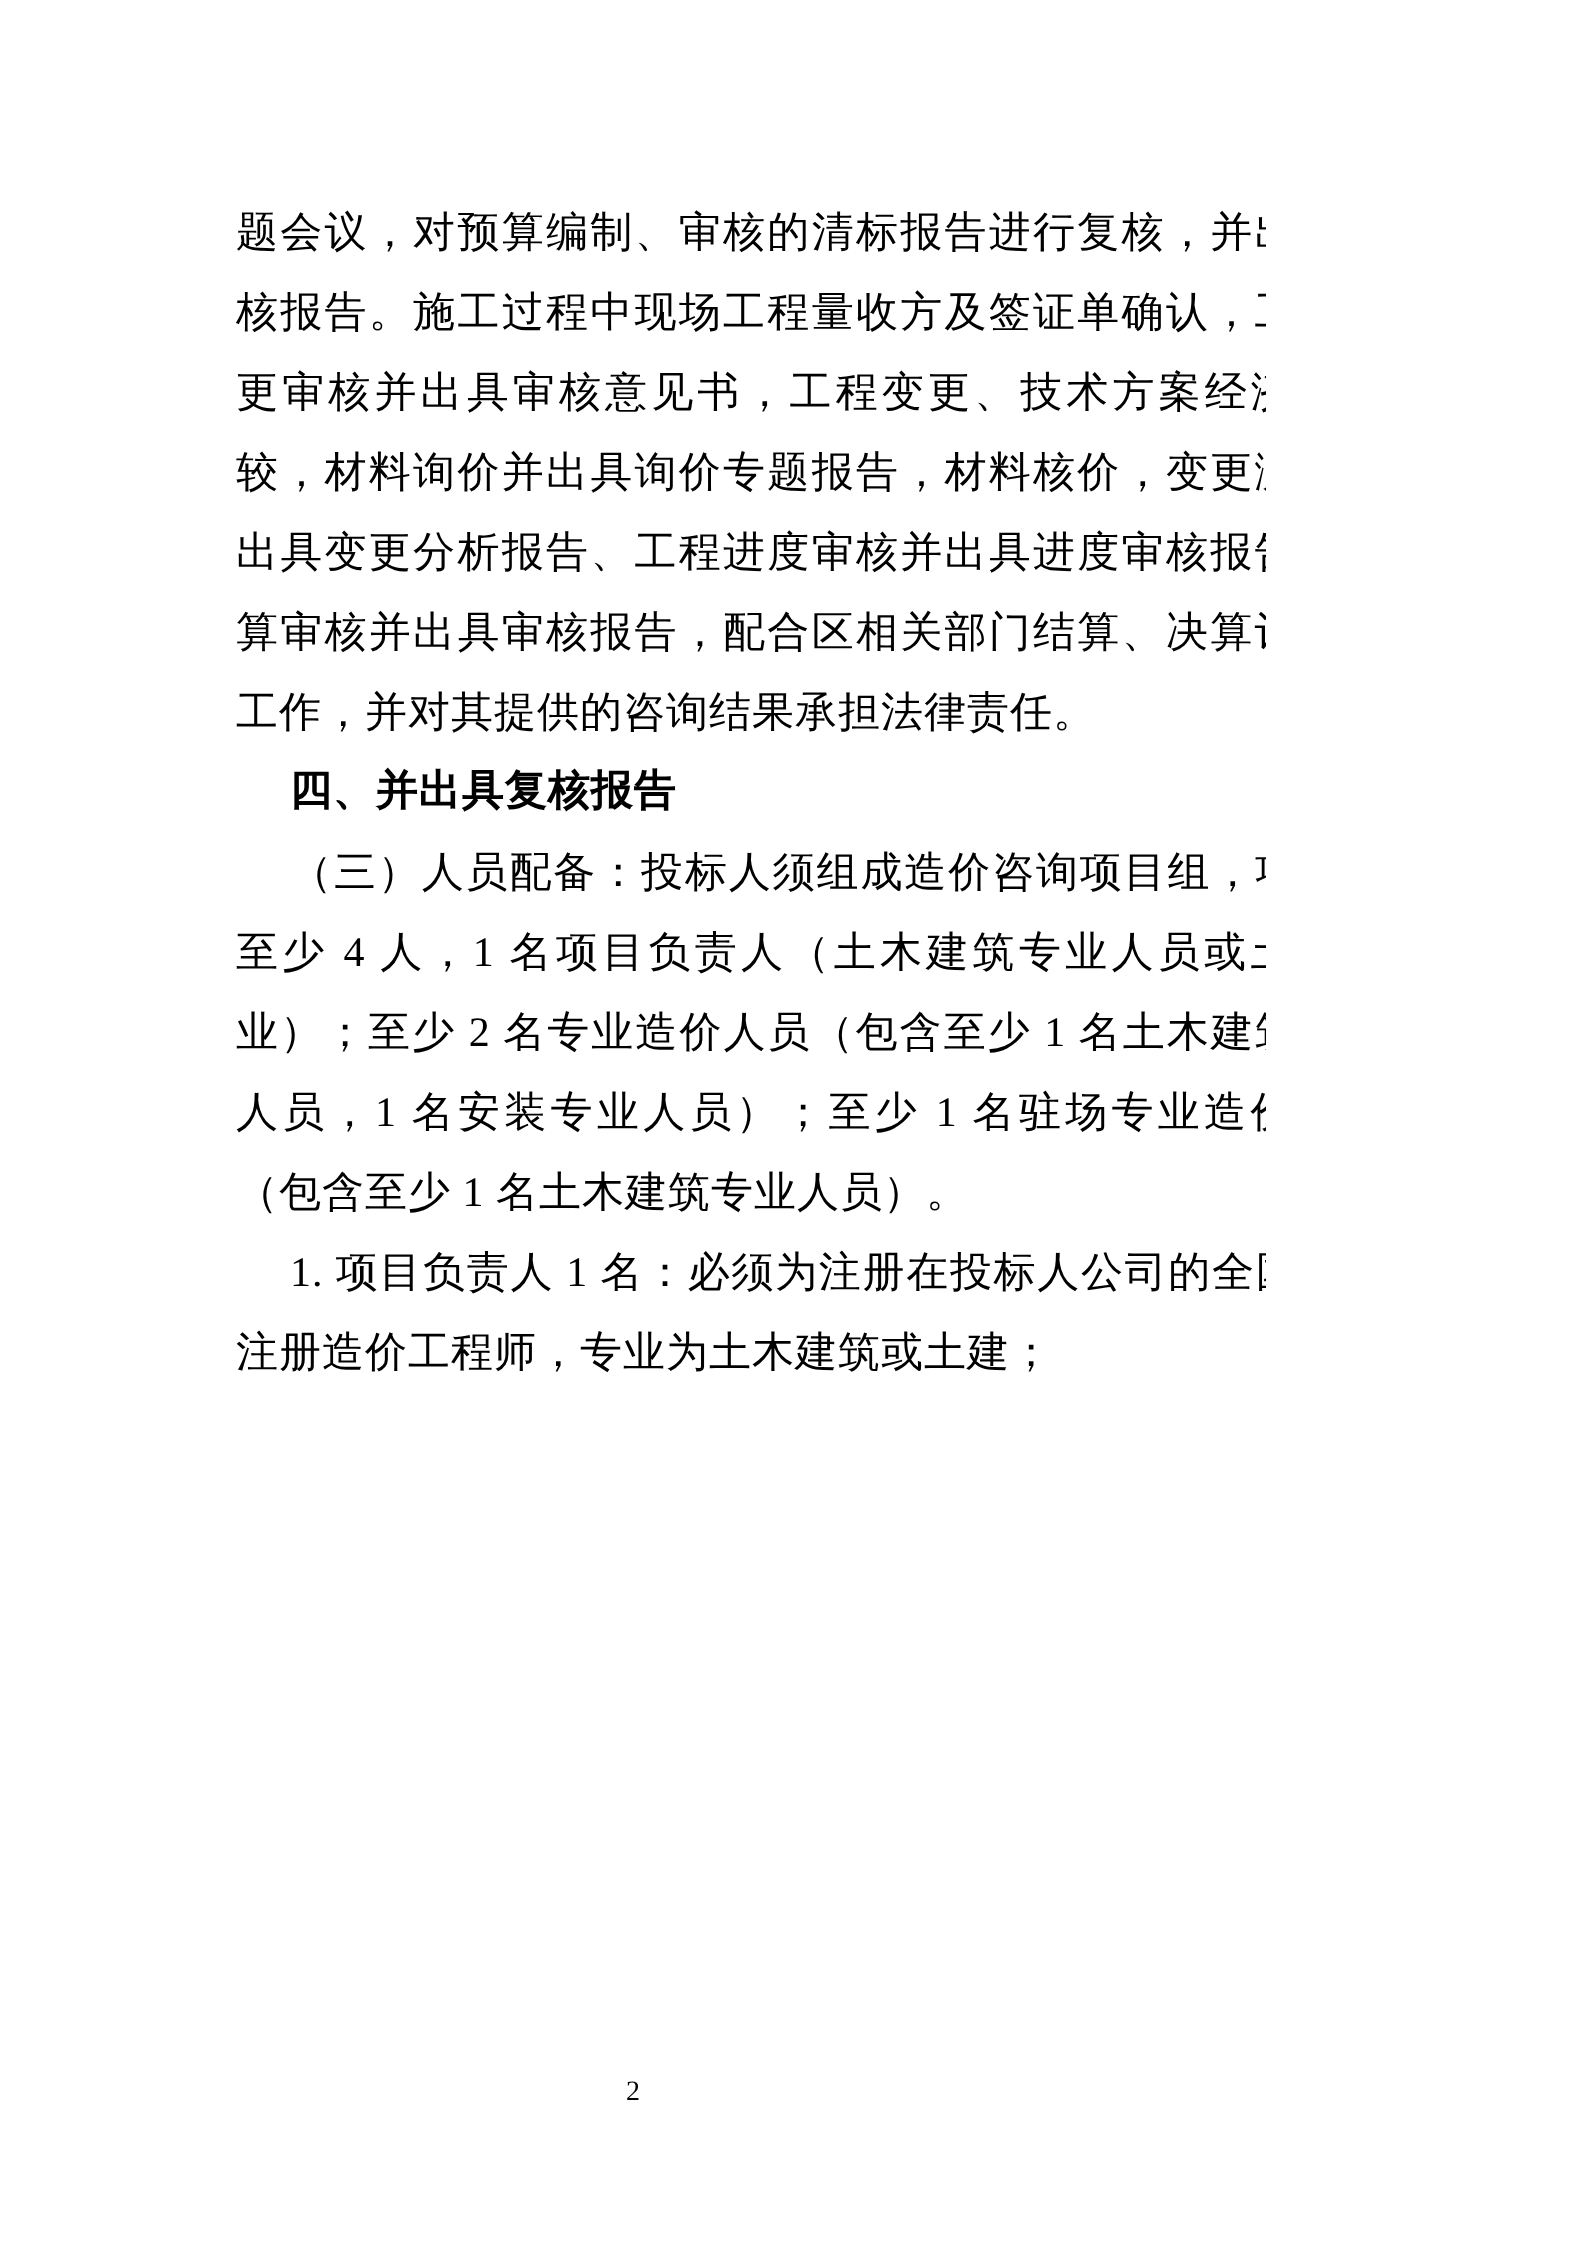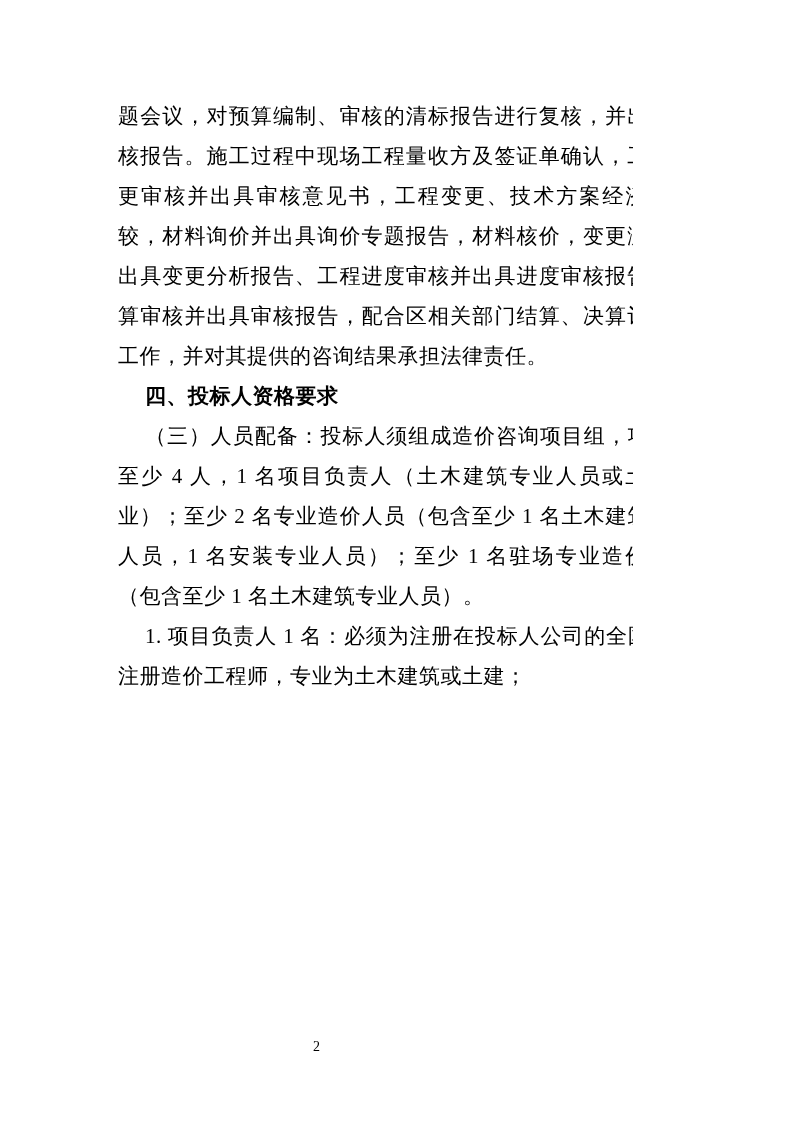--- a/index.html
+++ b/index.html
@@ -50,19 +50,19 @@
     line-height: 18px;
     color: #000000;
   }
 </style>
 </head>
 <body>
 
 <div class="page">
   <div class="content">
     <p class="para">题会议，对预算编制、审核的清标报告进行复核，并出具复核报告。施工过程中现场工程量收方及签证单确认，工程变更审核并出具审核意见书，工程变更、技术方案经济性比较，材料询价并出具询价专题报告，材料核价，变更测算并出具变更分析报告、工程进度审核并出具进度审核报告，结算审核并出具审核报告，配合区相关部门结算、决算评审等工作，并对其提供的咨询结果承担法律责任。</p>
-    <p class="heading">四、投标人资格要求</p>
+    <p class="heading">四、并出具复核报告</p>
     <p class="para indent">（三）人员配备：投标人须组成造价咨询项目组，项目组至少 4 人，1 名项目负责人（土木建筑专业人员或土建专业）；至少 2 名专业造价人员（包含至少 1 名土木建筑专业人员，1 名安装专业人员）；至少 1 名驻场专业造价人员（包含至少 1 名土木建筑专业人员）。</p>
     <p class="para indent">1. 项目负责人 1 名：必须为注册在投标人公司的全国一级注册造价工程师，专业为土木建筑或土建；</p>
 
   </div>
   <div class="page-number">2</div>
 </div>
 
 </body></html>

